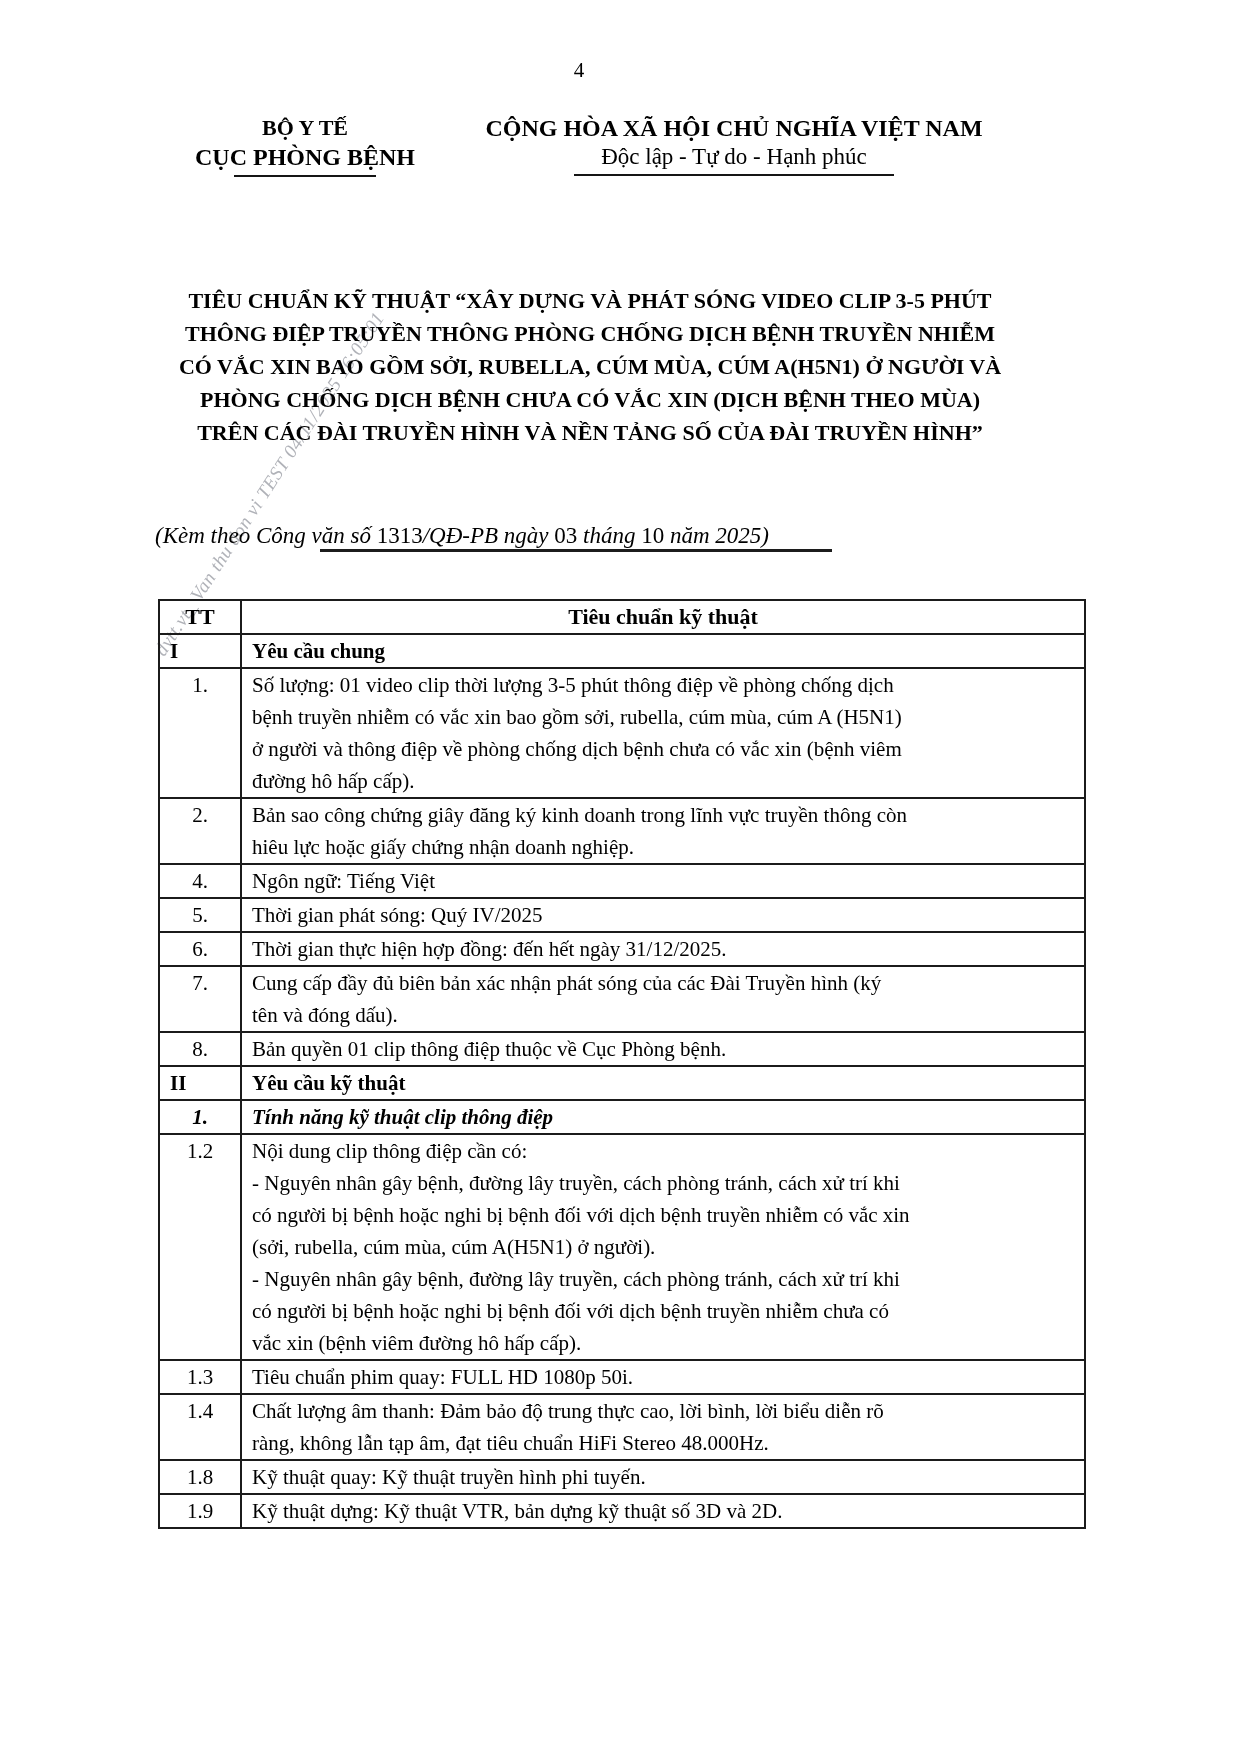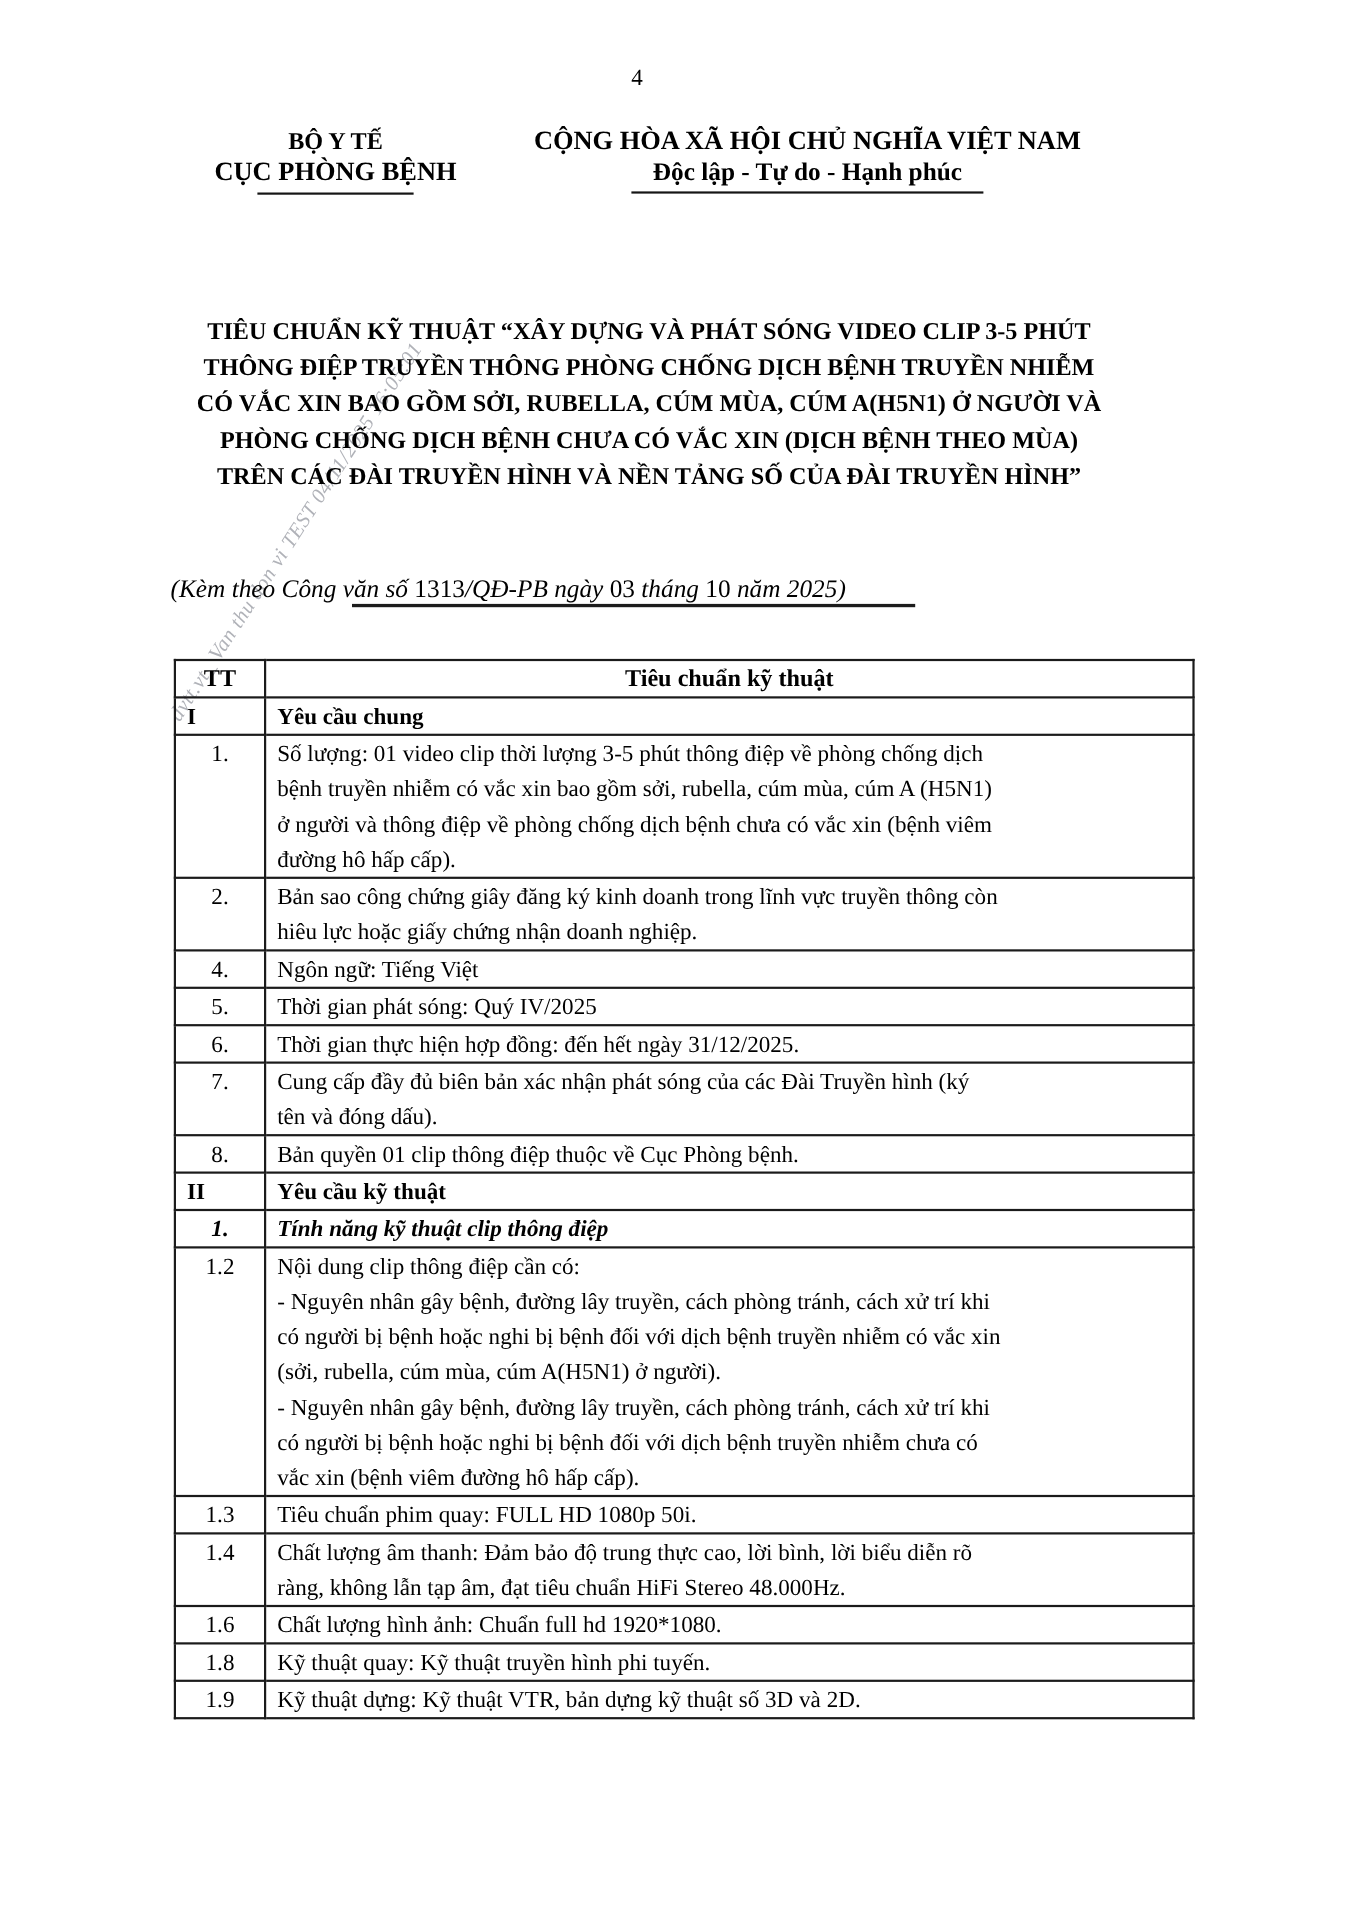--- a/index.html
+++ b/index.html
@@ -26,21 +26,21 @@
   .header-row{
     position:absolute;top:114px;left:155px;width:858px;
     display:flex;
   }
   .header-left{width:300px;text-align:center;}
   .org-parent{font-size:22px;line-height:28px;font-weight:bold;}
   .org-name{font-size:24px;font-weight:bold;line-height:30px;}
   .org-underline{width:142px;height:2px;background:#151515;margin:3px auto 0;}
   .header-right{flex:1;text-align:center;}
   .national-title{font-size:24px;font-weight:bold;line-height:28px;}
-  .national-motto{font-size:23px;font-weight:bold;line-height:30px;}
+  .national-motto{font-size:23px;font-weight:normal;line-height:30px;}
   .motto-underline{width:320px;height:2px;background:#151515;margin:2px auto 0;}
   .phu-luc{
     position:absolute;top:224px;left:155px;width:858px;
     text-align:center;font-size:24px;font-weight:bold;
   }
   .doc-title{
     position:absolute;top:284px;left:140px;width:900px;
     text-align:center;font-size:22px;font-weight:bold;
     line-height:33px;white-space:pre-line;
   }
@@ -170,24 +170,20 @@
         <tr>
     <td class="tt">1.3</td>
     <td class="content">Tiêu chuẩn phim quay: FULL HD 1080p 50i.</td>
   </tr>
         <tr>
     <td class="tt">1.4</td>
     <td class="content">Chất lượng âm thanh: Đảm bảo độ trung thực cao, lời bình, lời biểu diễn rõ
 ràng, không lẫn tạp âm, đạt tiêu chuẩn HiFi Stereo 48.000Hz.</td>
   </tr>
         <tr>
-    <td class="tt">1.6</td>
-    <td class="content">Chất lượng hình ảnh: Chuẩn full hd 1920*1080.</td>
-  </tr>
-        <tr>
     <td class="tt">1.8</td>
     <td class="content">Kỹ thuật quay: Kỹ thuật truyền hình phi tuyến.</td>
   </tr>
         <tr>
     <td class="tt">1.9</td>
     <td class="content">Kỹ thuật dựng: Kỹ thuật VTR, bản dựng kỹ thuật số 3D và 2D.</td>
   </tr>
       </tbody>
   </table>
 

